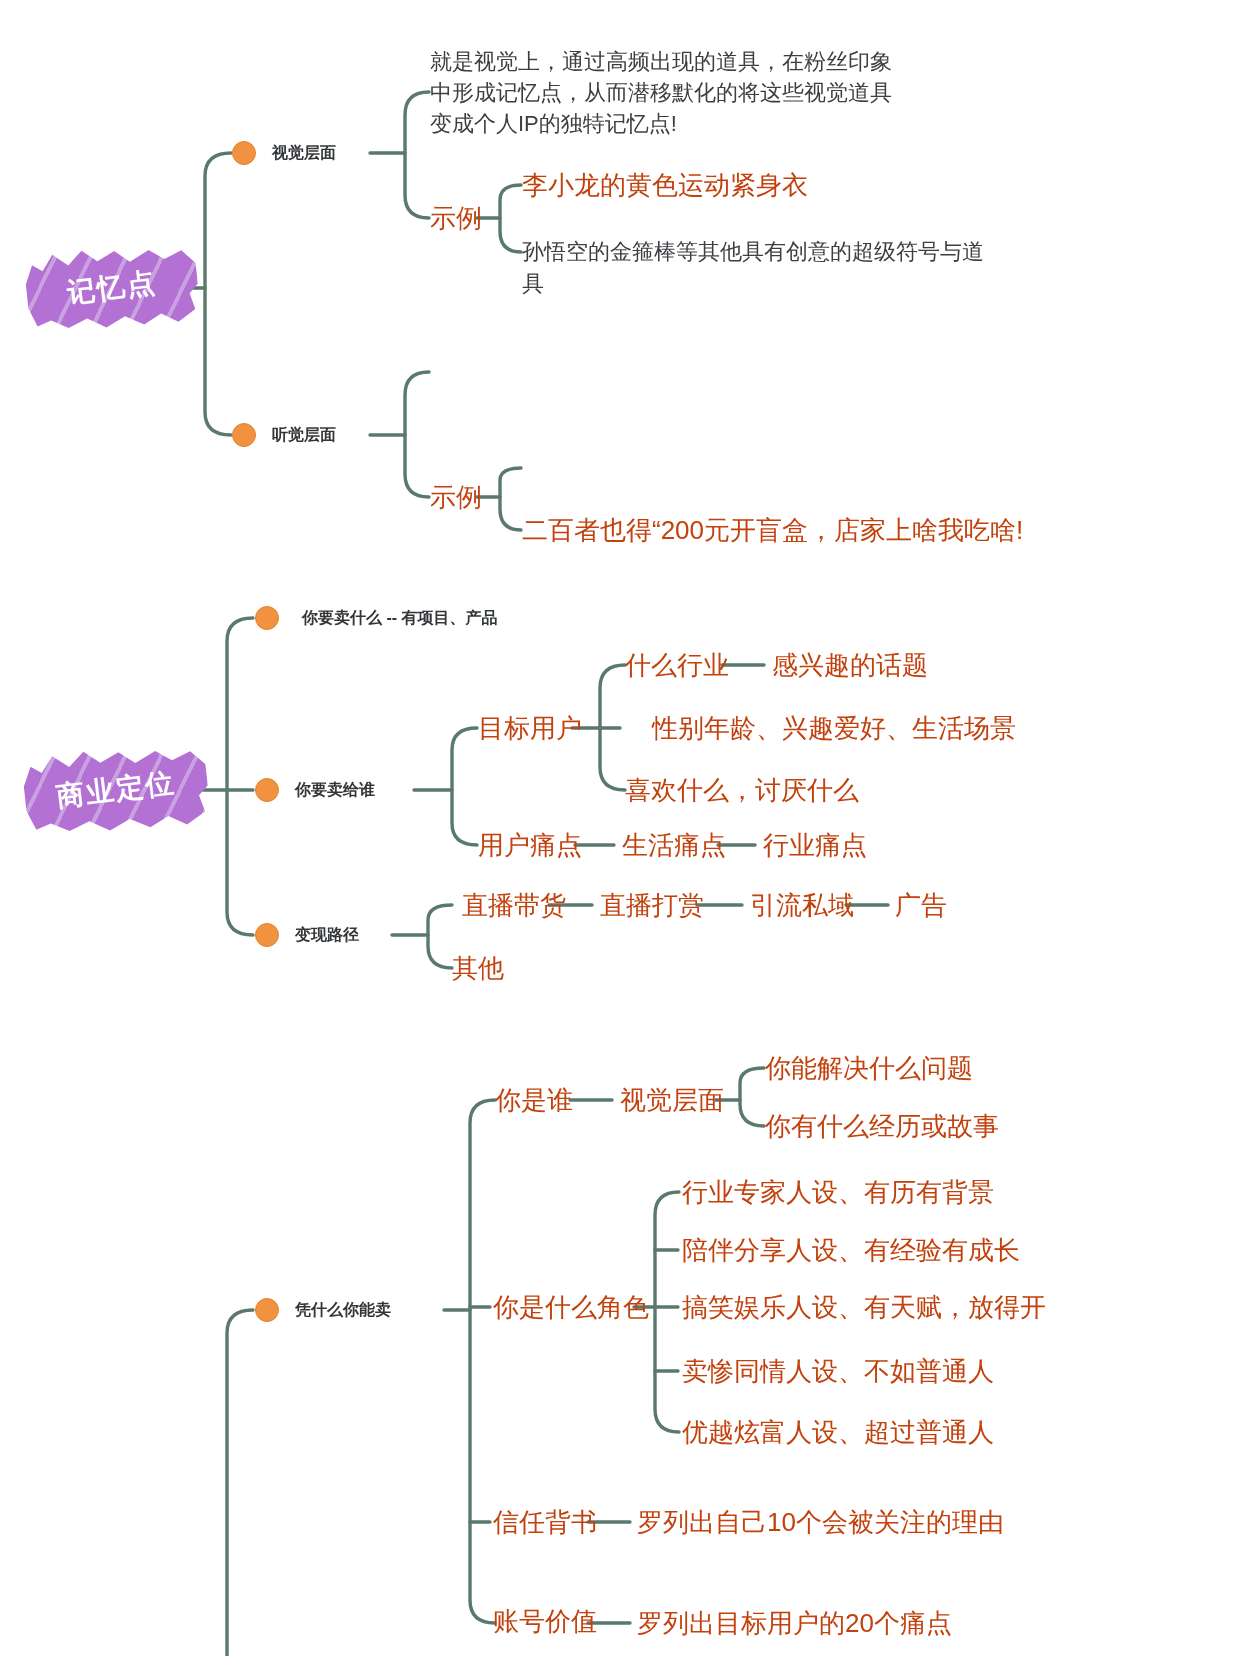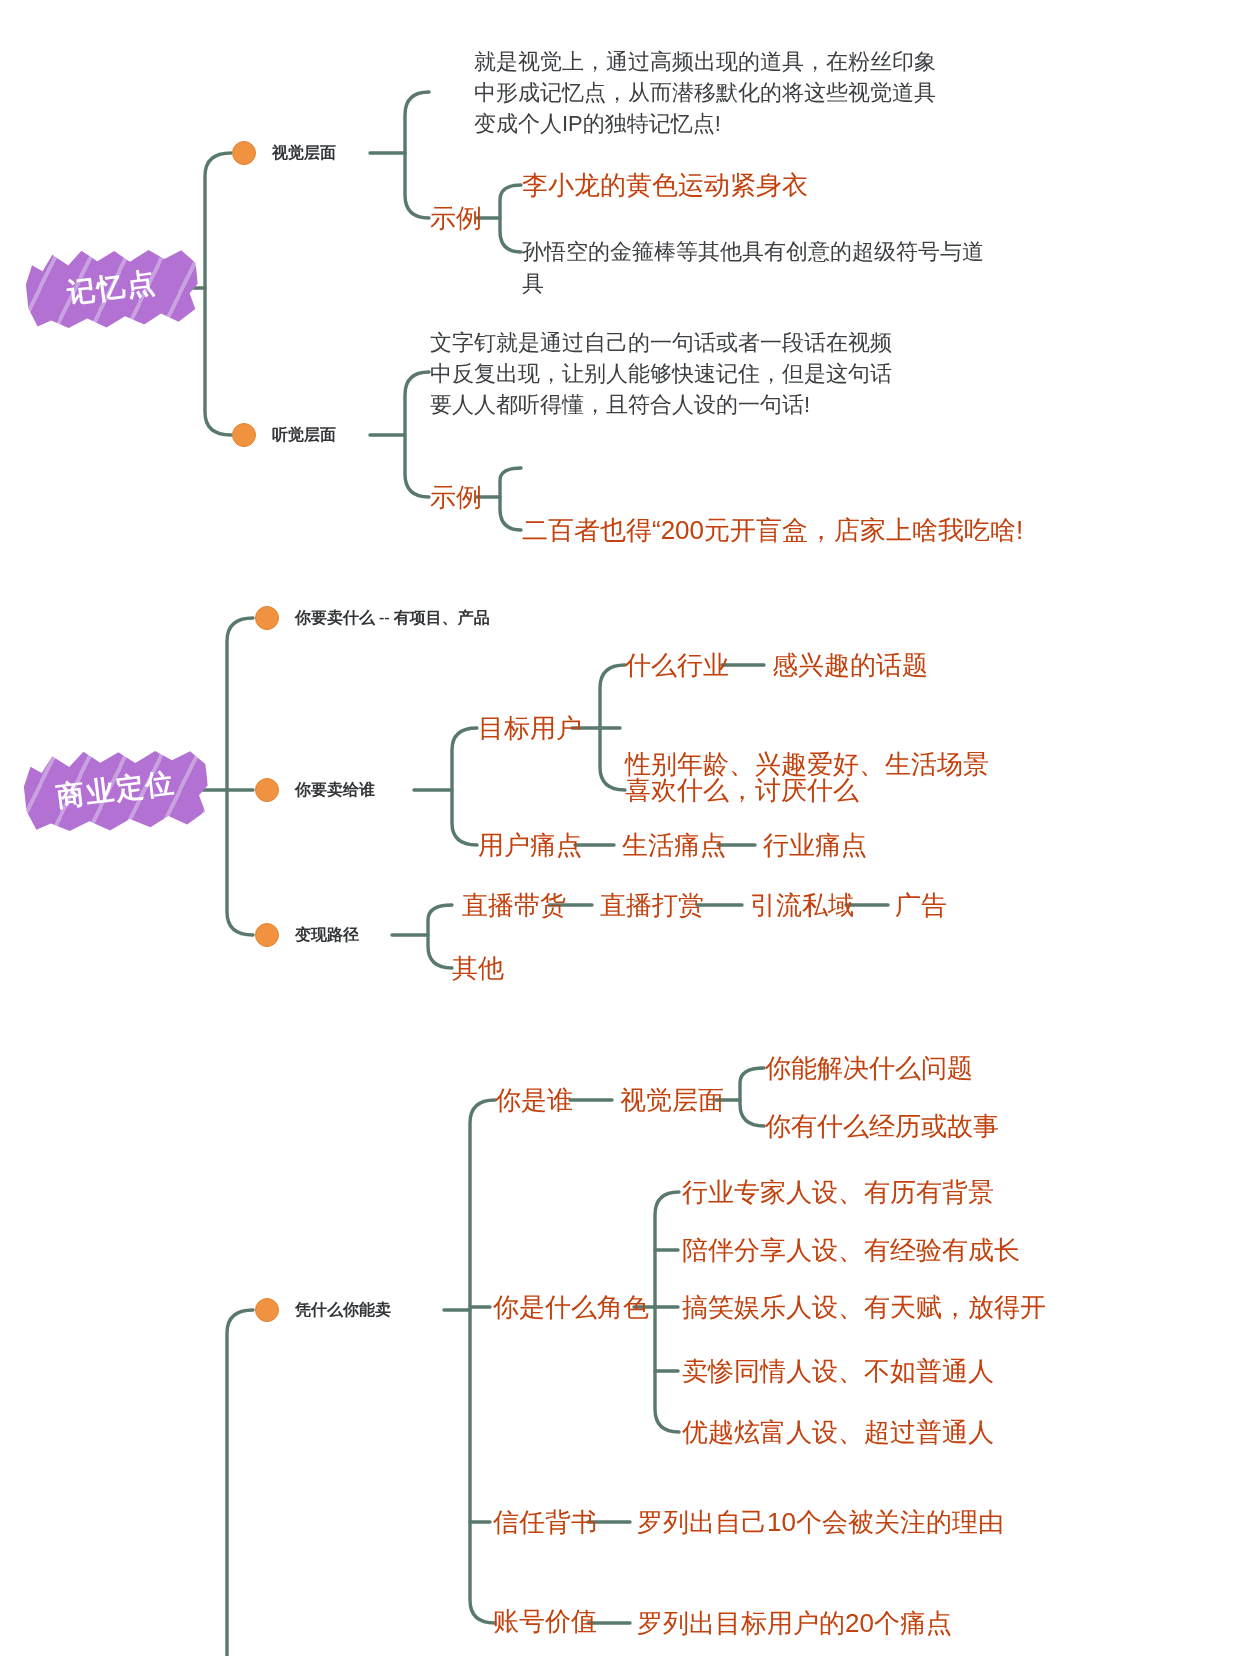--- a/index.html
+++ b/index.html
@@ -77,45 +77,42 @@
 
   <div class="topic" style="left:26px;top:248px;width:172px;height:80px;">
     <span>记忆点</span>
   </div>
   <div class="topic" style="left:24px;top:749px;width:184px;height:82px;">
     <span>商业定位</span>
   </div>
 
   <div class="dot" style="left:244px;top:153px;"></div>
   <div class="n bold" style="left:272px;top:153px;">视觉层面</div>
-  <div class="block" style="left:430px;top:46px;width:560px;margin-left:44px;">就是视觉上，通过高频出现的道具，在粉丝印象
+  <div class="block" style="left:430px;top:46px;width:560px;">就是视觉上，通过高频出现的道具，在粉丝印象
 中形成记忆点，从而潜移默化的将这些视觉道具
 变成个人IP的独特记忆点!</div>
   <div class="n" style="left:430px;top:218px;">示例</div>
   <div class="n" style="left:522px;top:185px;">李小龙的黄色运动紧身衣</div>
   <div class="wrapblock" style="left:522px;top:236px;width:466px;">孙悟空的金箍棒等其他具有创意的超级符号与道具</div>
 
   <div class="dot" style="left:244px;top:435px;"></div>
   <div class="n bold" style="left:272px;top:435px;">听觉层面</div>
-  <div class="block" style="left:430px;top:327px;width:560px;">文字钉就是通过自己的一句话或者一段话在视频
-中反复出现，让别人能够快速记住，但是这句话
-要人人都听得懂，且符合人设的一句话!</div>
   <div class="n" style="left:430px;top:497px;">示例</div>
   <div class="n" style="left:522px;top:530px;">二百者也得“200元开盲盒，店家上啥我吃啥!</div>
 
   <div class="dot" style="left:267px;top:618px;"></div>
-  <div class="n bold" style="left:295px;top:618px;font-family:Liberation Serif, serif;">你要卖什么 -- 有项目、产品</div>
+  <div class="n bold" style="left:302px;top:618px;">你要卖什么 -- 有项目、产品</div>
 
   <div class="dot" style="left:267px;top:790px;"></div>
   <div class="n bold" style="left:295px;top:790px;">你要卖给谁</div>
 
   <div class="n" style="left:478px;top:728px;">目标用户</div>
   <div class="n" style="left:625px;top:665px;">什么行业</div>
   <div class="n" style="left:772px;top:665px;">感兴趣的话题</div>
-  <div class="n" style="left:625px;top:728px;margin-top:36px;">性别年龄、兴趣爱好、生活场景</div>
+  <div class="n" style="left:652px;top:728px;">性别年龄、兴趣爱好、生活场景</div>
   <div class="n" style="left:625px;top:790px;">喜欢什么，讨厌什么</div>
 
   <div class="n" style="left:478px;top:845px;">用户痛点</div>
   <div class="n" style="left:622px;top:845px;">生活痛点</div>
   <div class="n" style="left:763px;top:845px;">行业痛点</div>
 
   <div class="dot" style="left:267px;top:935px;"></div>
   <div class="n bold" style="left:295px;top:935px;">变现路径</div>
   <div class="n" style="left:452px;top:905px;margin-left:10px;">直播带货</div>
   <div class="n" style="left:600px;top:905px;">直播打赏</div>

